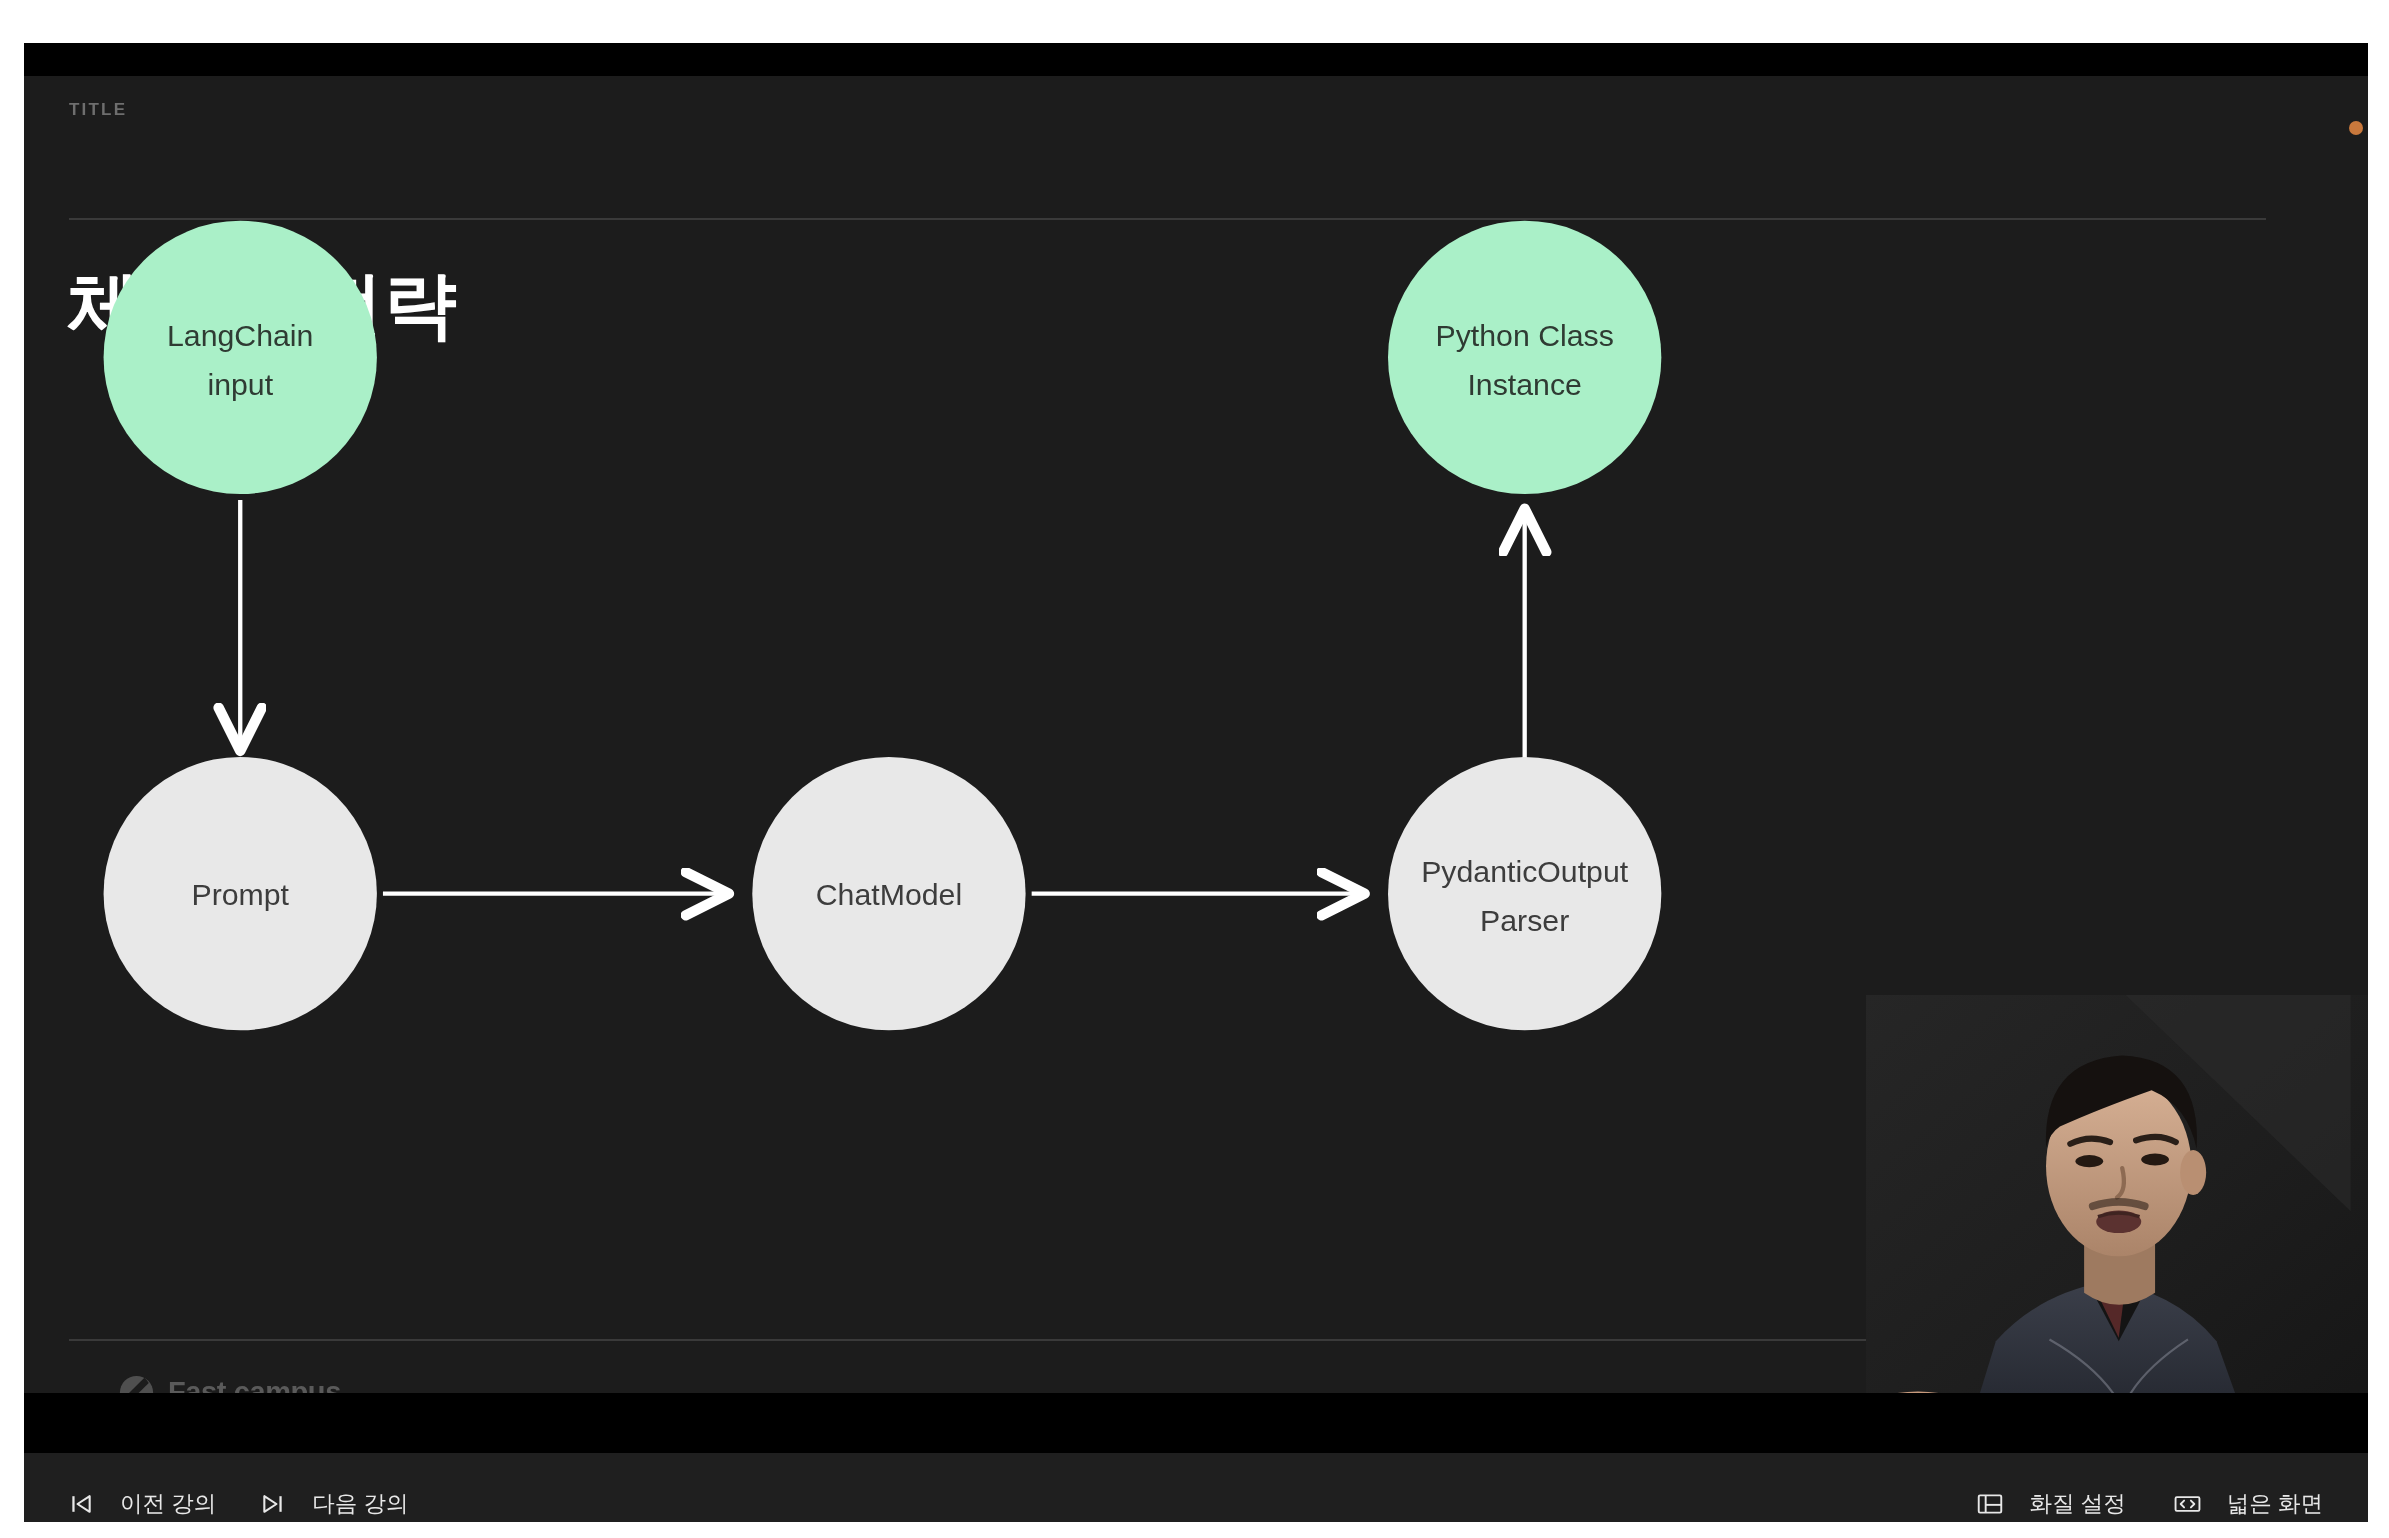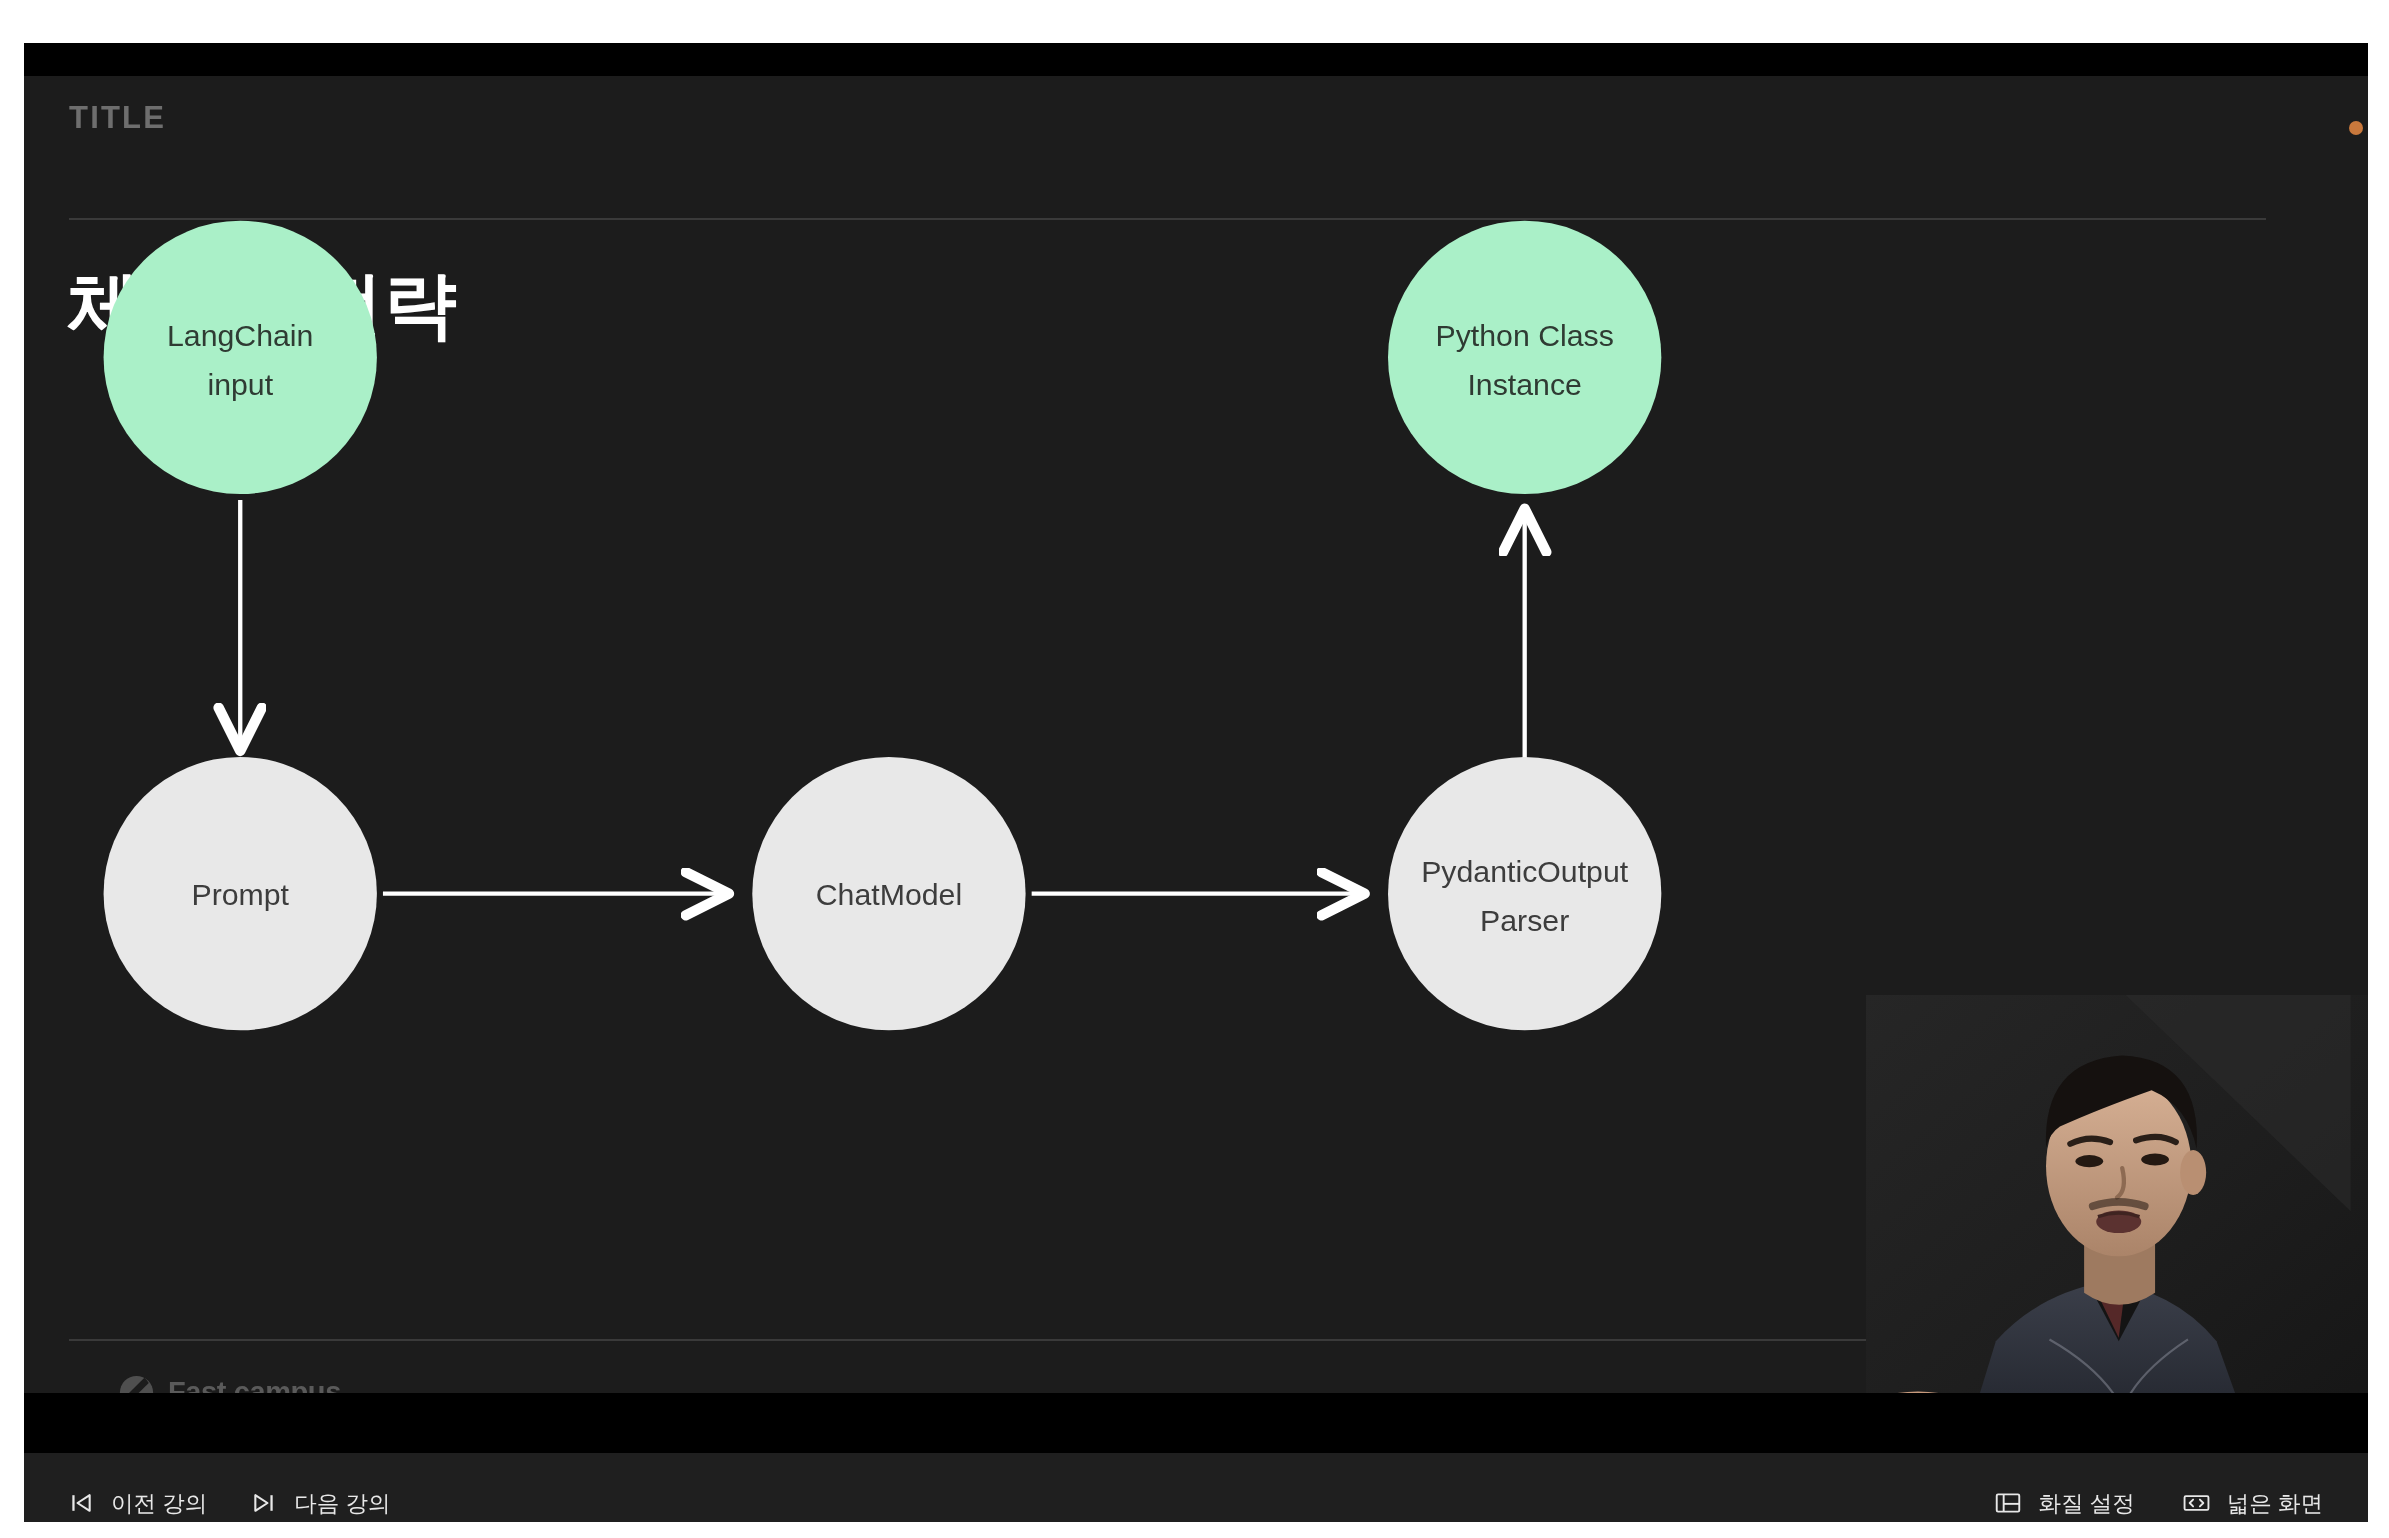--- a/index.html
+++ b/index.html
@@ -50,21 +50,21 @@
     width: 2344px;
     height: 1317px;
     background: #1c1c1c;
     overflow: hidden;
   }
 
   .title-label {
     position: absolute;
     left: 45px;
     top: 24px;
-    font-size: 31px;
+    font-size: 17px;
     letter-spacing: 2.2px;
     color: #6e6e6e;
     font-weight: 600;
   }
 
   .divider-top {
     position: absolute;
     left: 45px;
     top: 142px;
     width: 2197px;
@@ -171,21 +171,22 @@
   }
   .controls-right {
     display: flex;
     align-items: center;
     gap: 47px;
     margin-left: auto;
     margin-right: 45px;
   }
   .ctrl-btn {
     display: flex;
-    gap: 16px;
+    align-items: center;
+    gap: 25px;
     color: #e8e8e8;
     font-size: 22.5px;
     cursor: pointer;
     white-space: nowrap;
     margin-top: 32px;
   }
   .ctrl-icon {
     display: inline-flex;
     align-items: center;
     justify-content: center;

